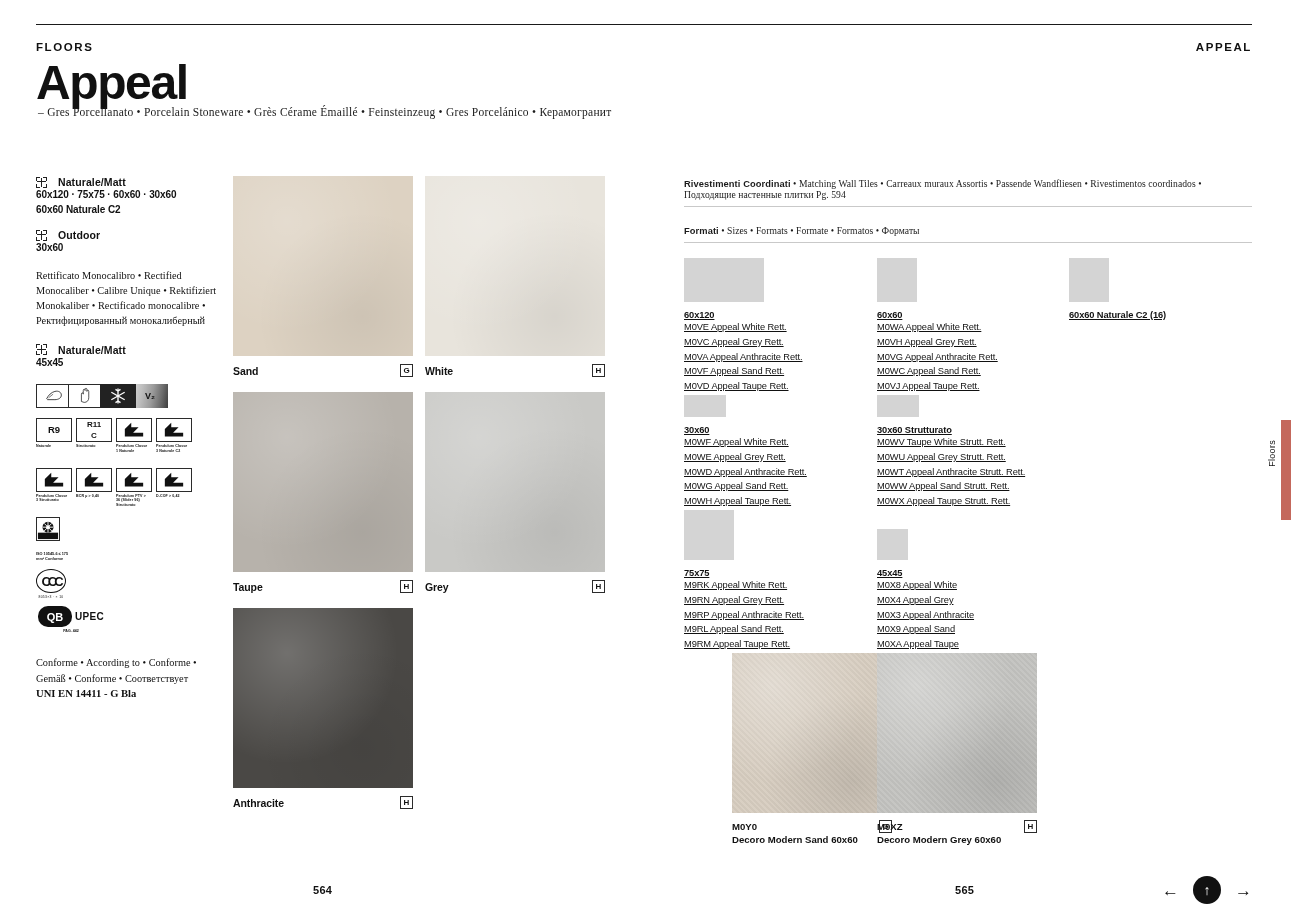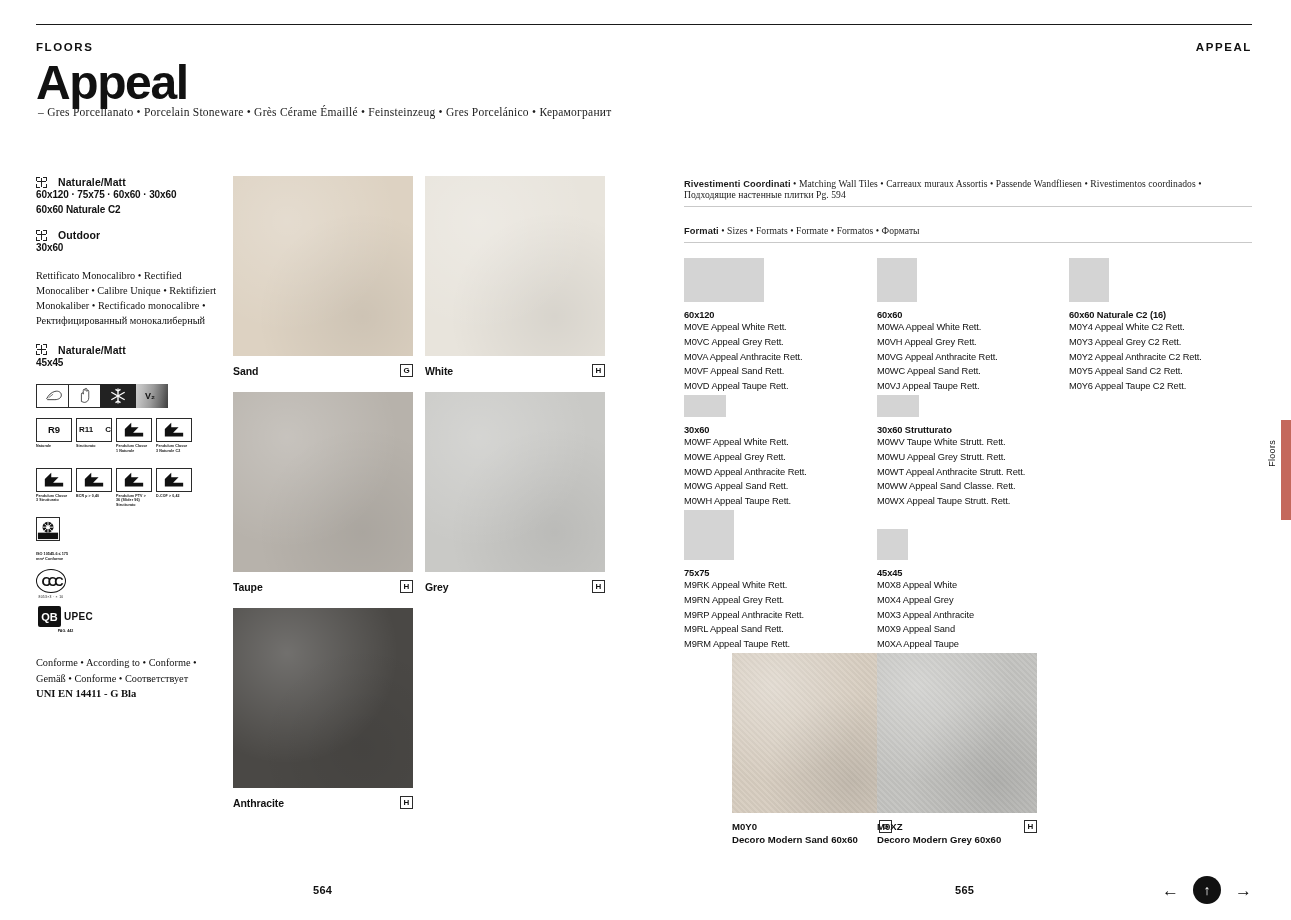--- a/index.html
+++ b/index.html
@@ -68,39 +68,39 @@
     width: 36px; height: 24px; border: 1px solid #2b2b2b; background: #fff;
     display: flex; align-items: center; justify-content: center;
     font-size: 9px; font-weight: 700; line-height: 1; overflow: hidden; position: relative;
   }
   .ic .box.solid { background: #222; border-color: #222; }
   .ic .cap {
     font-size: 3.6px; line-height: 1.32; font-weight: 700; margin-top: 2px;
     letter-spacing: .1px; width: 34px;
   }
   .ic.wide { width: 34px; }
-  .ic .box.r11 { flex-direction: row; font-size: 7.5px; gap: 12px; justify-content: flex-end;}
+  .ic .box.r11 { flex-direction: column; font-size: 7.5px; gap: 3px;}
   .grad-box {
     width: 36px; height: 24px;
     background: linear-gradient(100deg,#d8d8d8 0%,#bdbdbd 28%,#9a9a9a 55%,#6e6e6e 78%,#3d3d3d 100%);
     display:flex; align-items:center; justify-content:center;
     font-size: 9px; font-weight: 700; color: #111;
   }
   .pend-svg { width: 22px; height: 22px; }
   .cert-row { display: flex; align-items: flex-start; gap: 7px; margin-top: 9px; flex-direction: column; }
   .cert-txt { font-size: 3.8px; line-height: 1.4; font-weight: 700; width: 40px; margin-top:4px;}
   .ccc {
     width: 30px; height: 24px; display:flex; align-items:center; justify-content:center;
     font-size: 13px; font-weight: 700; letter-spacing: -3px; border-radius: 50%;
     border: 1.4px solid #111;
   }
   .ccc-wrap { text-align: center; }
   .ccc-sub { font-size: 3.4px; letter-spacing: .3px; margin-top: 2px; }
   .qb {
-    width: 23px; height: 21px; background: #111; color: #fff; border-radius: 2px;
+    width: 34px; height: 21px; background: #111; color: #fff; border-radius: 10px;
     display:flex; align-items:center; justify-content:center; font-size: 11px; font-weight: 700;
   }
   .upec { font-size: 10px; font-weight: 700; letter-spacing: .3px; margin-left: 3px; }
   .qb-sub { font-size: 3.6px; font-weight: 700; margin-top: 2px; text-align:center; }
 
   .conform {
     font-family: "Liberation Serif", serif;
     font-size: 10.3px; line-height: 1.5; margin-top: 22px;
   }
   .conform .norm { font-weight: 700; font-size: 10.6px; }
@@ -120,21 +120,21 @@
   }
 
   
   .right { position: absolute; left: 684px; top: 0; width: 568px; }
   .sec-line { border-bottom: 1px solid #c9c9c9; padding-bottom: 6px; }
   .sec-head {
     font-family: "Liberation Serif", serif; font-size: 9.6px; color: #1b1b1b;
     letter-spacing: .05px;
   }
   .sec-head b { font-family: "Liberation Sans", sans-serif; font-size: 9.3px; letter-spacing: .1px; }
-  .fmt-col { position: absolute; }
+  .fmt-col { position: absolute; text-decoration: underline; }
   .fmt-sw { background: #d4d4d4; }
   .fmt-title { font-size: 9.3px; font-weight: 700; margin-top: 8px; letter-spacing: -.1px; }
   .fmt-list { font-size: 9.3px; line-height: 1.59; font-weight: 400; letter-spacing: -.1px; }
 
   .decoro { position: absolute; }
   .decoro .dsw { width: 160px; height: 160px; }
   .decoro .drow {
     display:flex; align-items:center; justify-content: space-between; width: 160px; margin-top: 7px;
   }
   .decoro .dcode { font-size: 9.6px; font-weight: 700; }
@@ -433,47 +433,40 @@
           <div>M0WA Appeal White Rett.</div>
           <div>M0VH Appeal Grey Rett.</div>
           <div>M0VG Appeal Anthracite Rett.</div>
           <div>M0WC Appeal Sand Rett.</div>
           <div>M0VJ Appeal Taupe Rett.</div>
         </div>
       </div>
       <div class="fmt-col" style="left: 1069px; top: 258px;">
         <div class="fmt-sw" style="width:40px;height:44px;"></div>
         <div class="fmt-title">60x60 Naturale C2 (16)</div>
-        <div class="fmt-list">
-          <div>M0Y4 Appeal White C2 Rett.</div>
-          <div>M0Y3 Appeal Grey C2 Rett.</div>
-          <div>M0Y2 Appeal Anthracite C2 Rett.</div>
-          <div>M0Y5 Appeal Sand C2 Rett.</div>
-          <div>M0Y6 Appeal Taupe C2 Rett.</div>
-        </div>
       </div>
       <div class="fmt-col" style="left: 684px; top: 395px;">
         <div class="fmt-sw" style="width:42px;height:22px;"></div>
         <div class="fmt-title">30x60</div>
         <div class="fmt-list">
           <div>M0WF Appeal White Rett.</div>
           <div>M0WE Appeal Grey Rett.</div>
           <div>M0WD Appeal Anthracite Rett.</div>
           <div>M0WG Appeal Sand Rett.</div>
           <div>M0WH Appeal Taupe Rett.</div>
         </div>
       </div>
       <div class="fmt-col" style="left: 877px; top: 395px;">
         <div class="fmt-sw" style="width:42px;height:22px;"></div>
         <div class="fmt-title">30x60 Strutturato</div>
         <div class="fmt-list">
           <div>M0WV Taupe White Strutt. Rett.</div>
           <div>M0WU Appeal Grey Strutt. Rett.</div>
           <div>M0WT Appeal Anthracite Strutt. Rett.</div>
-          <div>M0WW Appeal Sand Classe. Rett.</div>
+          <div>M0WW Appeal Sand Strutt. Rett.</div>
           <div>M0WX Appeal Taupe Strutt. Rett.</div>
         </div>
       </div>
       <div class="fmt-col" style="left: 684px; top: 510px;">
         <div class="fmt-sw" style="width:50px;height:50px;"></div>
         <div class="fmt-title">75x75</div>
         <div class="fmt-list">
           <div>M9RK Appeal White Rett.</div>
           <div>M9RN Appeal Grey Rett.</div>
           <div>M9RP Appeal Anthracite Rett.</div>

